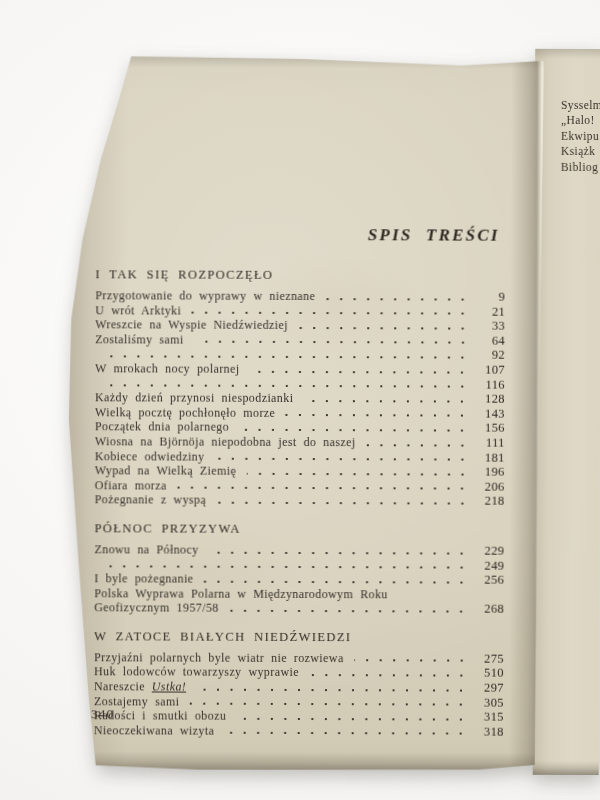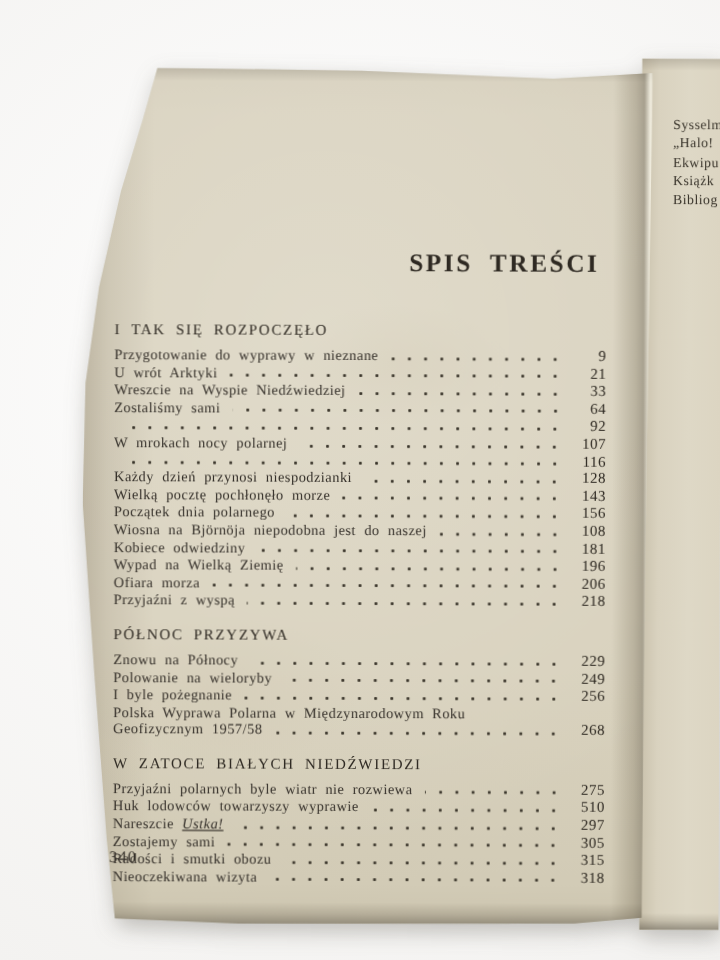--- a/index.html
+++ b/index.html
@@ -45,23 +45,24 @@
   .shade-bottom{position:absolute;left:60px;bottom:26px;right:50px;height:22px;
     background:linear-gradient(to top,rgba(62,56,46,.50),rgba(92,84,68,.22) 55%,rgba(0,0,0,0));}
   .crease-right{position:absolute;left:510px;top:52px;width:36px;height:720px;
     background:linear-gradient(to right,rgba(0,0,0,0),rgba(96,86,64,.26) 52%,rgba(70,62,46,.34) 72%,rgba(255,253,242,.60) 86%,rgba(150,140,115,.22));}
   
   .content{
     position:absolute;left:95px;top:0;width:410px;height:800px;
     color:#35302a;
   }
   .toc-title{
-    position:absolute;top:207px;right:6px;
-    font-size:21px;font-weight:bold;letter-spacing:2.2px;word-spacing:7px;
+    position:absolute;top:225px;right:6px;
+    font-size:17px;font-weight:bold;letter-spacing:2.2px;word-spacing:7px;
     color:#2e2922;
+    font-style:italic;
   }
   .toc-sections{position:absolute;top:264px;left:0;right:0;}
   .toc-section .heading{
     font-size:12.5px;letter-spacing:1.4px;word-spacing:4px;
     color:#2f2a23;padding-top:3px;height:16px;line-height:16px;margin-bottom:6px;
   }
   .toc-section{margin-bottom:0;}
   .toc-section + .toc-section{margin-top:10px;}
   .toc-row{
     display:flex;align-items:baseline;
@@ -152,52 +153,51 @@
               <span class="pageno">143</span>
             </div>
             <div class="toc-row">
               <span class="label">Początek dnia polarnego</span>
               <span class="leader"></span>
               <span class="pageno">156</span>
             </div>
             <div class="toc-row">
               <span class="label">Wiosna na Björnöja niepodobna jest do naszej</span>
               <span class="leader"></span>
-              <span class="pageno">108</span>
+              <span class="pageno">111</span>
             </div>
             <div class="toc-row">
               <span class="label">Kobiece odwiedziny</span>
               <span class="leader"></span>
               <span class="pageno">181</span>
             </div>
             <div class="toc-row">
               <span class="label">Wypad na Wielką Ziemię</span>
               <span class="leader"></span>
               <span class="pageno">196</span>
             </div>
             <div class="toc-row">
               <span class="label">Ofiara morza</span>
               <span class="leader"></span>
               <span class="pageno">206</span>
             </div>
             <div class="toc-row">
-              <span class="label">Przyjaźni z wyspą</span>
+              <span class="label">Pożegnanie z wyspą</span>
               <span class="leader"></span>
               <span class="pageno">218</span>
             </div>
           </div>
           <div class="toc-section">
             <div class="heading">PÓŁNOC PRZYZYWA</div>
             <div class="toc-row">
               <span class="label">Znowu na Północy</span>
               <span class="leader"></span>
               <span class="pageno">229</span>
             </div>
             <div class="toc-row">
-              <span class="label">Polowanie na wieloryby</span>
               <span class="leader"></span>
               <span class="pageno">249</span>
             </div>
             <div class="toc-row">
               <span class="label">I byle pożegnanie</span>
               <span class="leader"></span>
               <span class="pageno">256</span>
             </div>
             <div class="toc-row">
               <span class="label">Polska Wyprawa Polarna w Międzynarodowym Roku</span>

